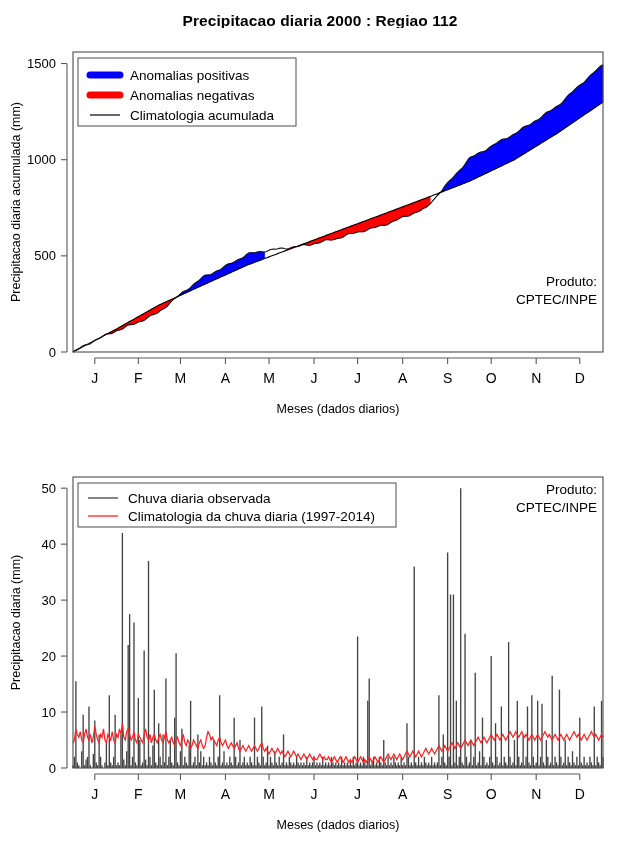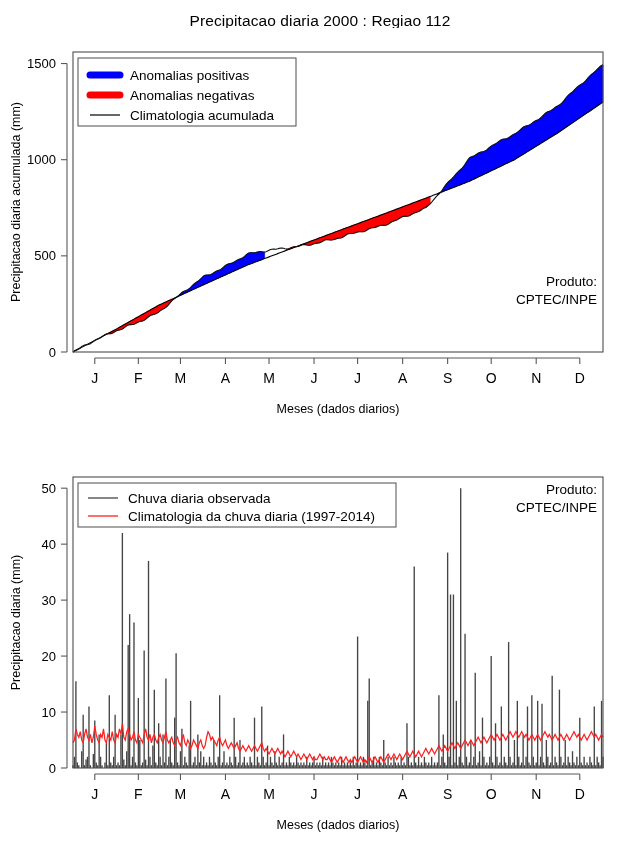--- a/index.html
+++ b/index.html
@@ -1,18 +1,18 @@
 <!DOCTYPE html>
 <html><head>
 <meta charset="utf-8">
 <style>
   html,body{margin:0;padding:0;background:#ffffff;}
   body{width:640px;height:850px;font-family:"Liberation Sans",sans-serif;color:#000;overflow:hidden;}
   .page{position:relative;width:640px;height:850px;}
-  .title{position:absolute;left:0;top:12px;width:640px;text-align:center;font-size:15.5px;font-weight:normal;letter-spacing:.1px;}
+  .title{position:absolute;left:0;top:12px;width:640px;text-align:center;font-size:15.5px;font-weight:bold;letter-spacing:.1px;}
   .panel{position:absolute;}
   .plotsvg{display:block;}
 </style>
 </head>
 <body>
 
 <div class="page">
 
   <div class="title">Precipitacao diaria 2000 : Regiao 112</div>
 

